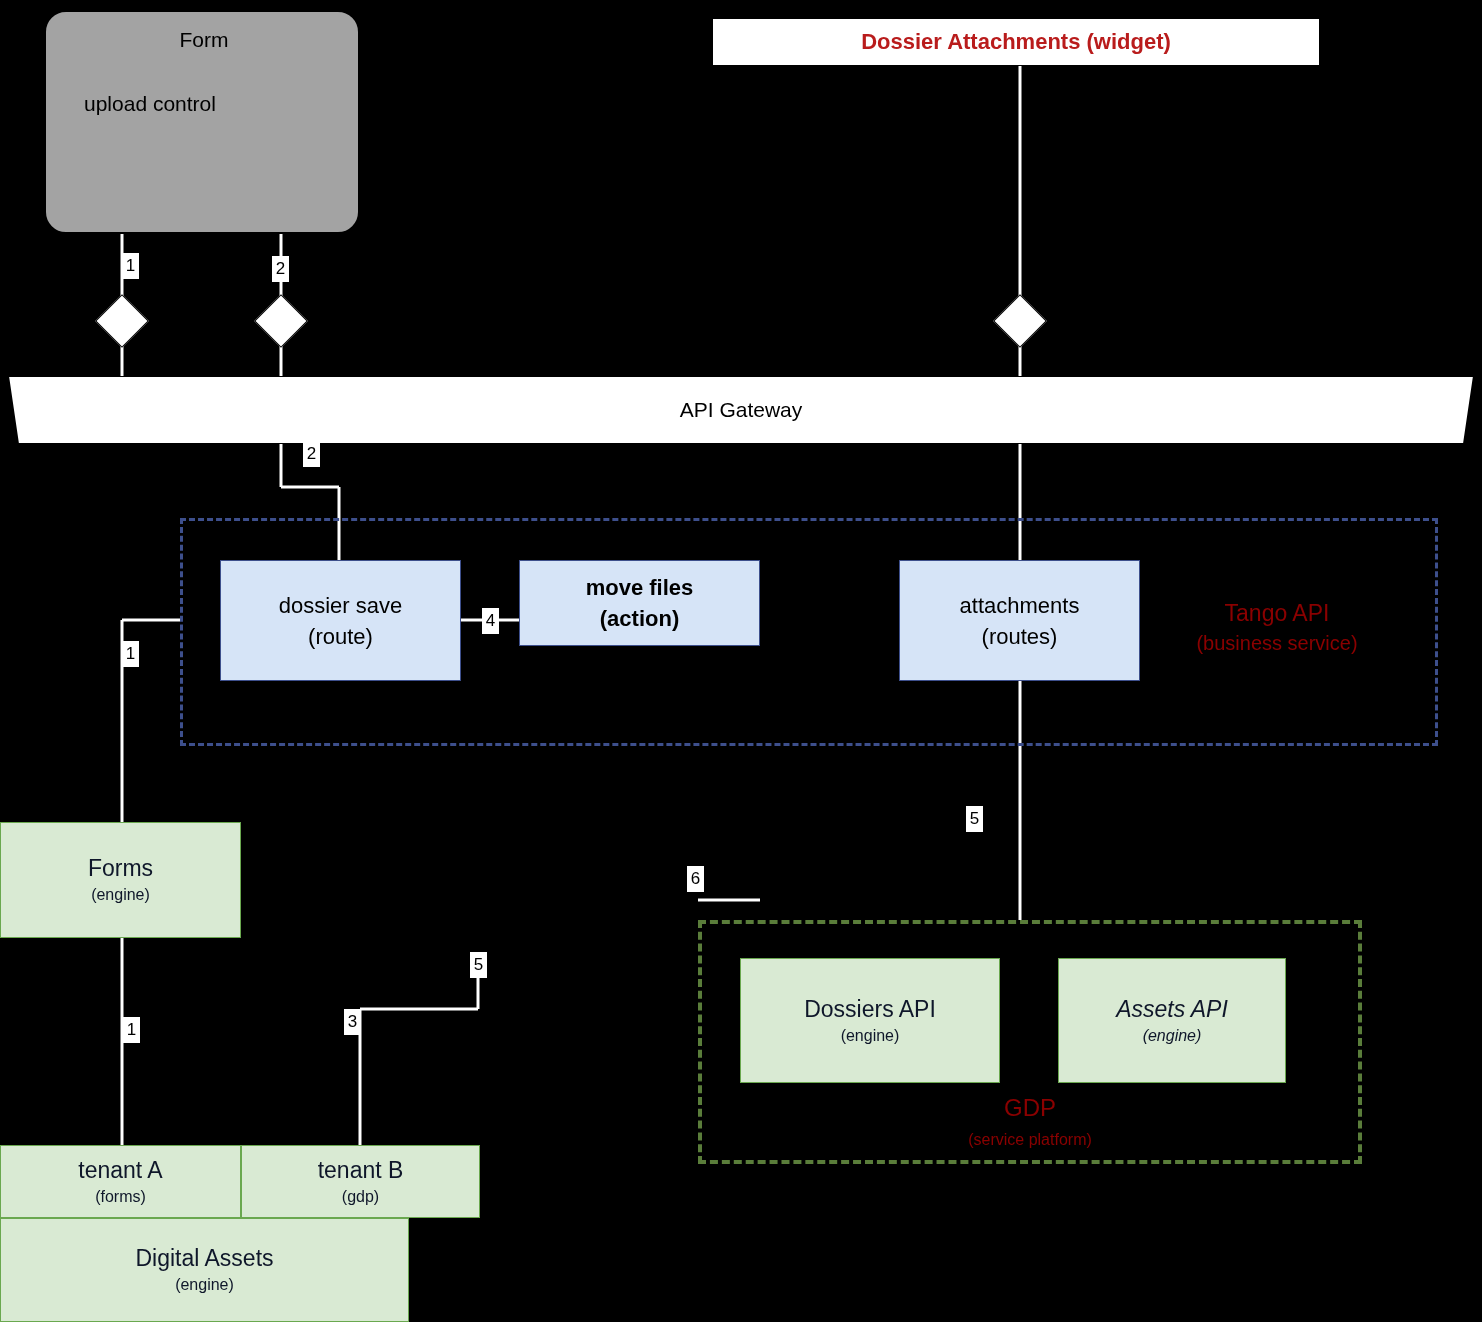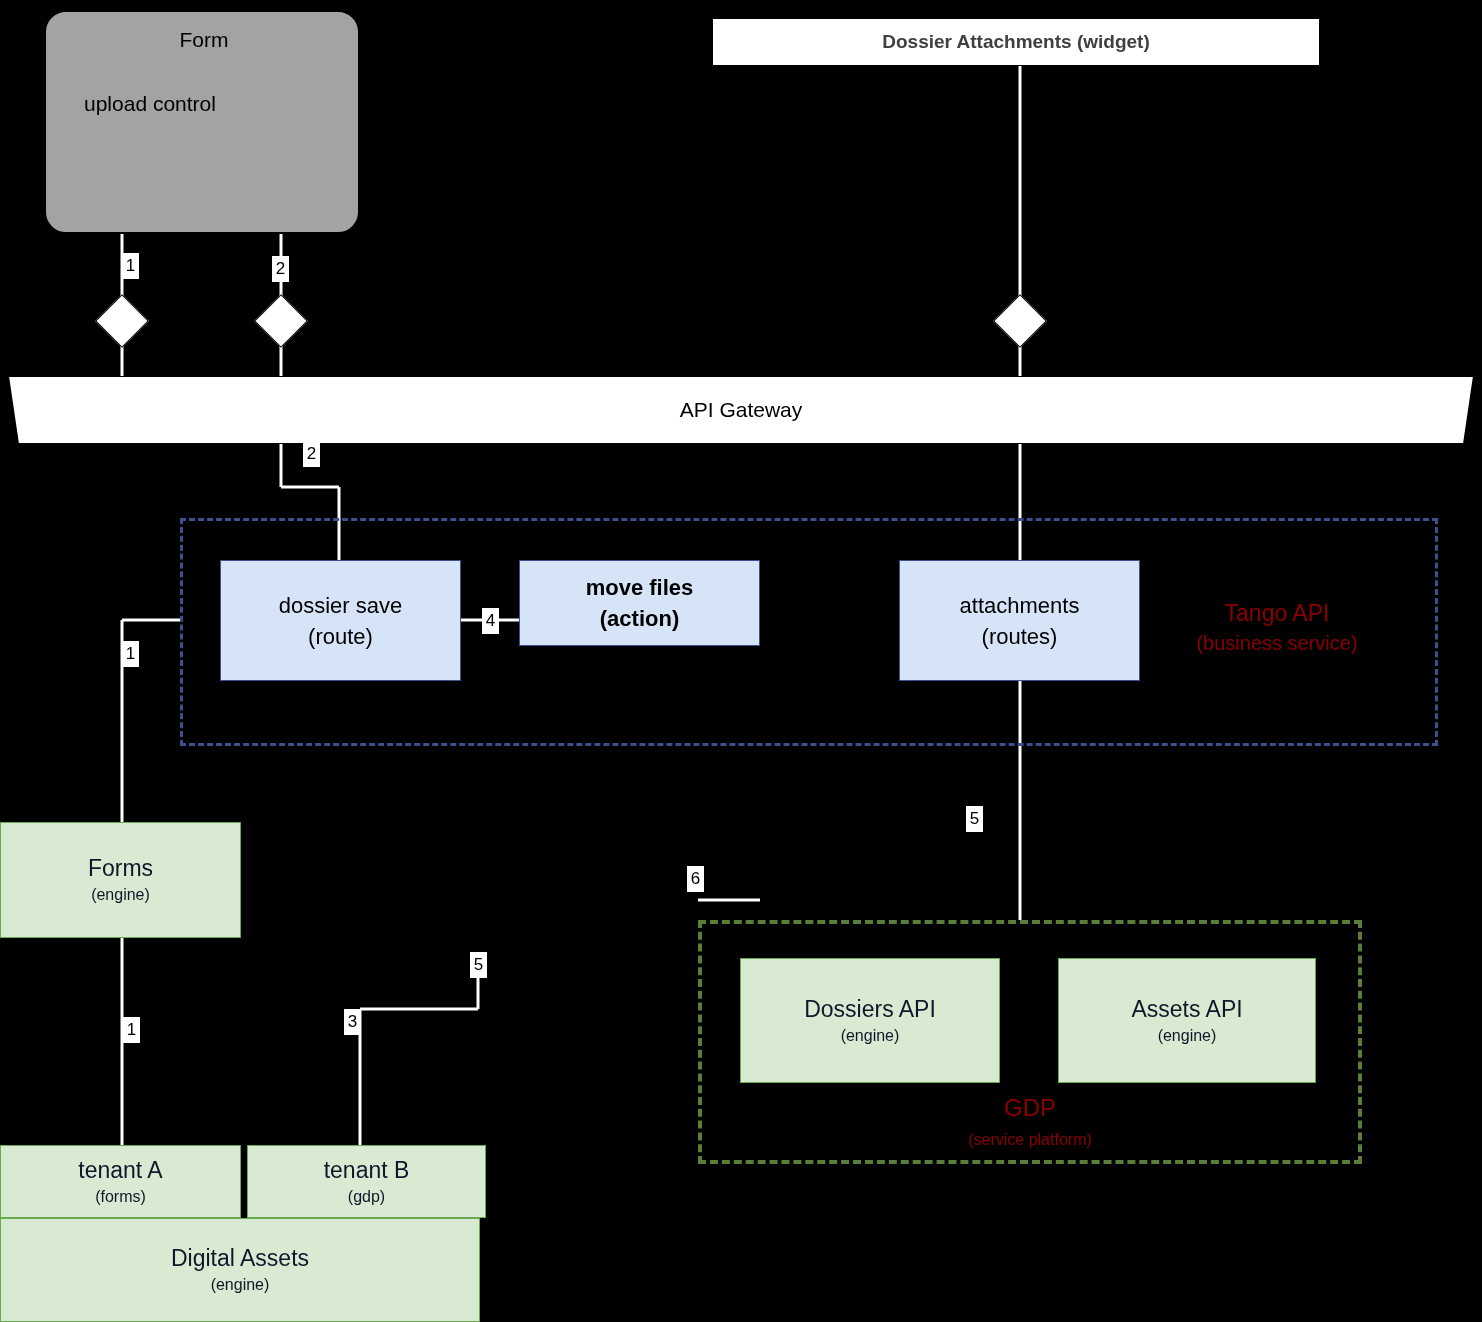--- a/index.html
+++ b/index.html
@@ -72,23 +72,23 @@
   .widget-box {
     position: absolute;
     left: 712px; top: 18px;
     width: 608px; height: 48px;
     background: #ffffff;
     border: 1px solid #000000;
     box-sizing: border-box;
     display: flex;
     align-items: center;
     justify-content: center;
-    font-size: 19px;
+    font-size: 22px;
     font-weight: bold;
-    color: #404040;
+    color: #b91c1c;
   }
 
   
   .diamond {
     position: absolute;
     width: 38px; height: 38px;
     background: #ffffff;
     border: 1px solid #000000;
     box-sizing: border-box;
     transform: rotate(45deg);
@@ -288,36 +288,36 @@
   <div class="gdp-label">
     <span>GDP</span>
     <span class="sub">(service platform)</span>
   </div>
 
   <div class="green-box" style="left:740px; top:958px; width:260px; height:125px;">
     <span class="main">Dossiers API</span>
     <span class="sub">(engine)</span>
   </div>
 
-  <div class="green-box" style="left:1058px; top:958px; width:258px; height:125px;">
+  <div class="green-box" style="left:1058px; top:958px; width:228px; height:125px;font-style:italic;">
     <span class="main">Assets API</span>
     <span class="sub">(engine)</span>
   </div>
 
   <div class="green-box" style="left:0px; top:1145px; width:241px; height:73px;">
     <span class="main">tenant A</span>
     <span class="sub">(forms)</span>
   </div>
 
-  <div class="green-box" style="left:241px; top:1145px; width:239px; height:73px;margin-left:6px;">
+  <div class="green-box" style="left:241px; top:1145px; width:239px; height:73px;">
     <span class="main">tenant B</span>
     <span class="sub">(gdp)</span>
   </div>
 
-  <div class="green-box" style="left:0px; top:1218px; width:480px; height:104px;">
+  <div class="green-box" style="left:0px; top:1218px; width:409px; height:104px;">
     <span class="main">Digital Assets</span>
     <span class="sub">(engine)</span>
   </div>
 
   <div id="marker-layer">
       <div class="marker" style="left: 122px; top: 253px;">1</div>
       <div class="marker" style="left: 272px; top: 256px;">2</div>
       <div class="marker" style="left: 303px; top: 441px;">2</div>
       <div class="marker" style="left: 122px; top: 641px;">1</div>
       <div class="marker" style="left: 482px; top: 608px;">4</div>

